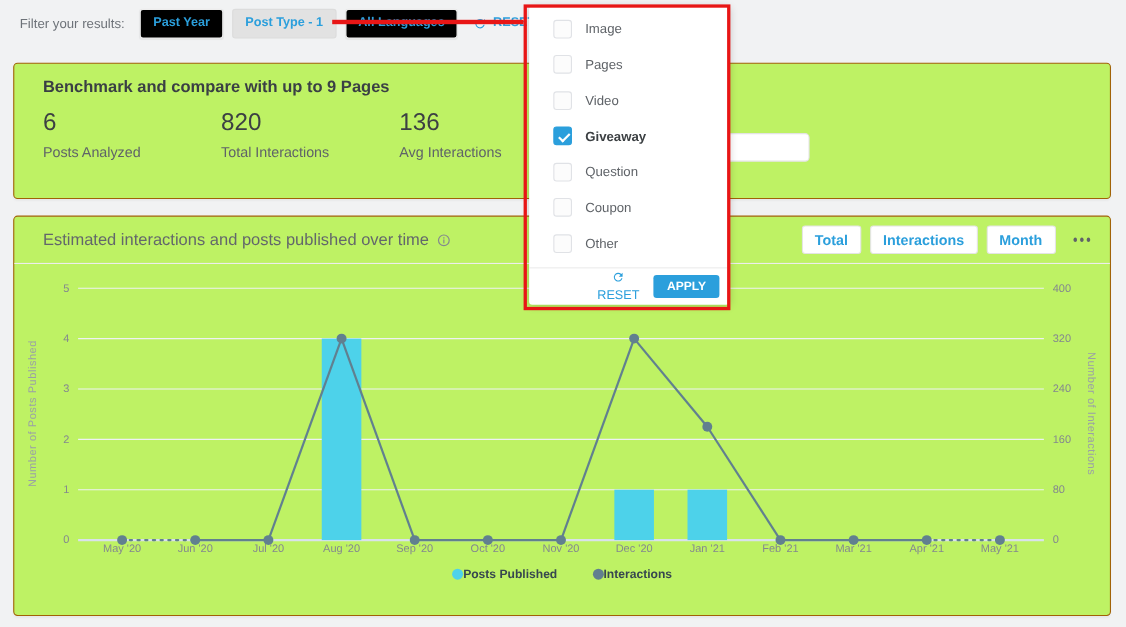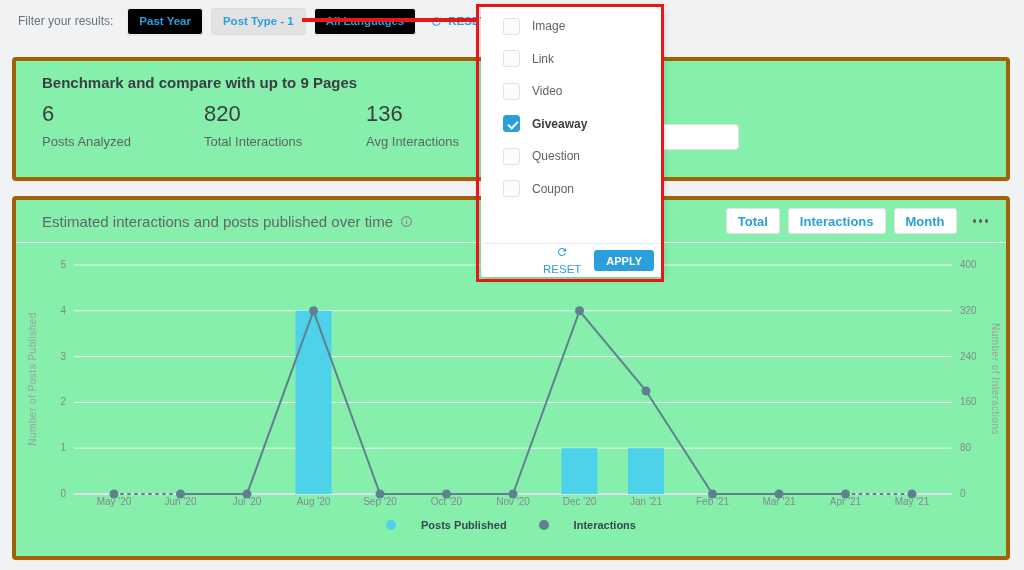--- a/index.html
+++ b/index.html
@@ -3,21 +3,21 @@
 <meta charset="utf-8">
 <style>
   * { margin:0; padding:0; box-sizing:border-box; }
   html,body { width:1024px; height:570px; }
   body {
     position:relative; overflow:hidden;
     background:#f1f2f3;
     font-family:"Liberation Sans", sans-serif;
     color:#3c4043;
   }
-  .card { position:absolute; background:#86efac; border:4px solid #a16207; border-radius:4px;
+  .card { position:absolute; background:#bef264; border:1px solid #a16207; border-radius:4px;
           box-shadow:0 1px 2px rgba(0,0,0,.04); }
 
   
   .filter-bar { position:absolute; left:18px; top:7px; height:28px; display:flex; align-items:center; }
   .filter-label { font-size:12px; color:#6d7278; margin-right:14px; white-space:nowrap; }
   .pill { height:27px; padding:0 11px; margin-right:8px; background:#000000; border:1px solid #ececec;
           border-radius:3px; color:var(--blue); font-weight:bold; font-size:11.5px;
           font-family:inherit; box-shadow:0 1px 1px rgba(0,0,0,.05); cursor:pointer; white-space:nowrap; }
   .pill-active { background:#e2e2e2; border-color:#dcdcdc; box-shadow:none; }
   .reset-link { display:flex; align-items:center; gap:5px; margin-left:6px; background:none; border:none;
@@ -43,21 +43,21 @@
   .chip { height:26px; padding:0 11px; background:#fff; border:1px solid #e4e4e4; border-radius:3px;
           color:var(--blue); font-weight:bold; font-size:13px; font-family:inherit; cursor:pointer; white-space:nowrap; }
   .more-menu { display:flex; gap:2.5px; padding:6px 4px; cursor:pointer; margin-left:4px; }
   .more-menu i { width:3.5px; height:3.5px; border-radius:50%; background:#5f6368; }
   .chart-divider { position:absolute; left:0; top:42px; width:100%; height:1px; background:#ededed; }
   #chart-svg { position:absolute; left:0; top:43px; }
   #chart-svg text { font-family:"Liberation Sans", sans-serif; }
   .tick { font-size:10px; fill:#84898e; }
   .axis-title { font-size:10px; fill:#9aa0a6; letter-spacing:.5px; }
   .chart-legend { position:absolute; left:0; top:319px; width:100%; display:flex; justify-content:center; gap:32px; }
-  .legend-item { display:flex; align-items:center; gap:25px; font-size:11px; font-weight:bold; color:#37474f; }
+  .legend-item { display:flex; align-items:center; gap:0; font-size:11px; font-weight:bold; color:#37474f; }
   .legend-dot { width:10px; height:10px; border-radius:50%; }
 
   
   .dropdown { position:absolute; left:481px; top:6px; width:182px; height:271px; background:#fff;
           border-radius:3px; box-shadow:0 1px 8px rgba(0,0,0,.18); z-index:5; }
   .opt-list { position:absolute; left:0; top:4px; width:100%; }
   .opt-row { display:flex; align-items:center; height:32.5px; padding-left:22px; cursor:pointer; }
   .cbx { width:17px; height:17px; border:1px solid #e0e2e6; border-radius:3px; background:#fcfcfc; position:relative; flex:none; }
   .cbx.checked { background:var(--blue); border-color:var(--blue); }
   .cbx.checked::after { content:""; position:absolute; left:5.5px; top:2.5px; width:4px; height:8px;
@@ -213,37 +213,41 @@
 </div>
 
 <div class="dropdown">
   <div class="opt-list" id="post-type-options">
       <div class="opt-row">
         <span class="cbx"></span>
         <span class="opt-label">Image</span>
       </div>
       <div class="opt-row">
         <span class="cbx"></span>
-        <span class="opt-label">Link</span>
+        <span class="opt-label">Pages</span>
       </div>
       <div class="opt-row">
         <span class="cbx"></span>
         <span class="opt-label">Video</span>
       </div>
       <div class="opt-row">
         <span class="cbx checked"></span>
         <span class="opt-label bold">Giveaway</span>
       </div>
       <div class="opt-row">
         <span class="cbx"></span>
         <span class="opt-label">Question</span>
       </div>
       <div class="opt-row">
         <span class="cbx"></span>
         <span class="opt-label">Coupon</span>
+      </div>
+      <div class="opt-row">
+        <span class="cbx"></span>
+        <span class="opt-label">Other</span>
       </div>
     </div>
   <div class="dropdown-footer">
     <button class="reset-btn">
       <svg width="12" height="12" viewBox="0 0 24 24">
         <path fill="currentColor" d="M17.65 6.35A8 8 0 1 0 19.73 14h-2.08A6 6 0 1 1 12 6c1.66 0 3.14.69 4.22 1.78L13 11h7V4l-2.35 2.35z"></path>
       </svg>
       <span>RESET</span>
     </button>
     <button class="apply-btn">APPLY</button>

